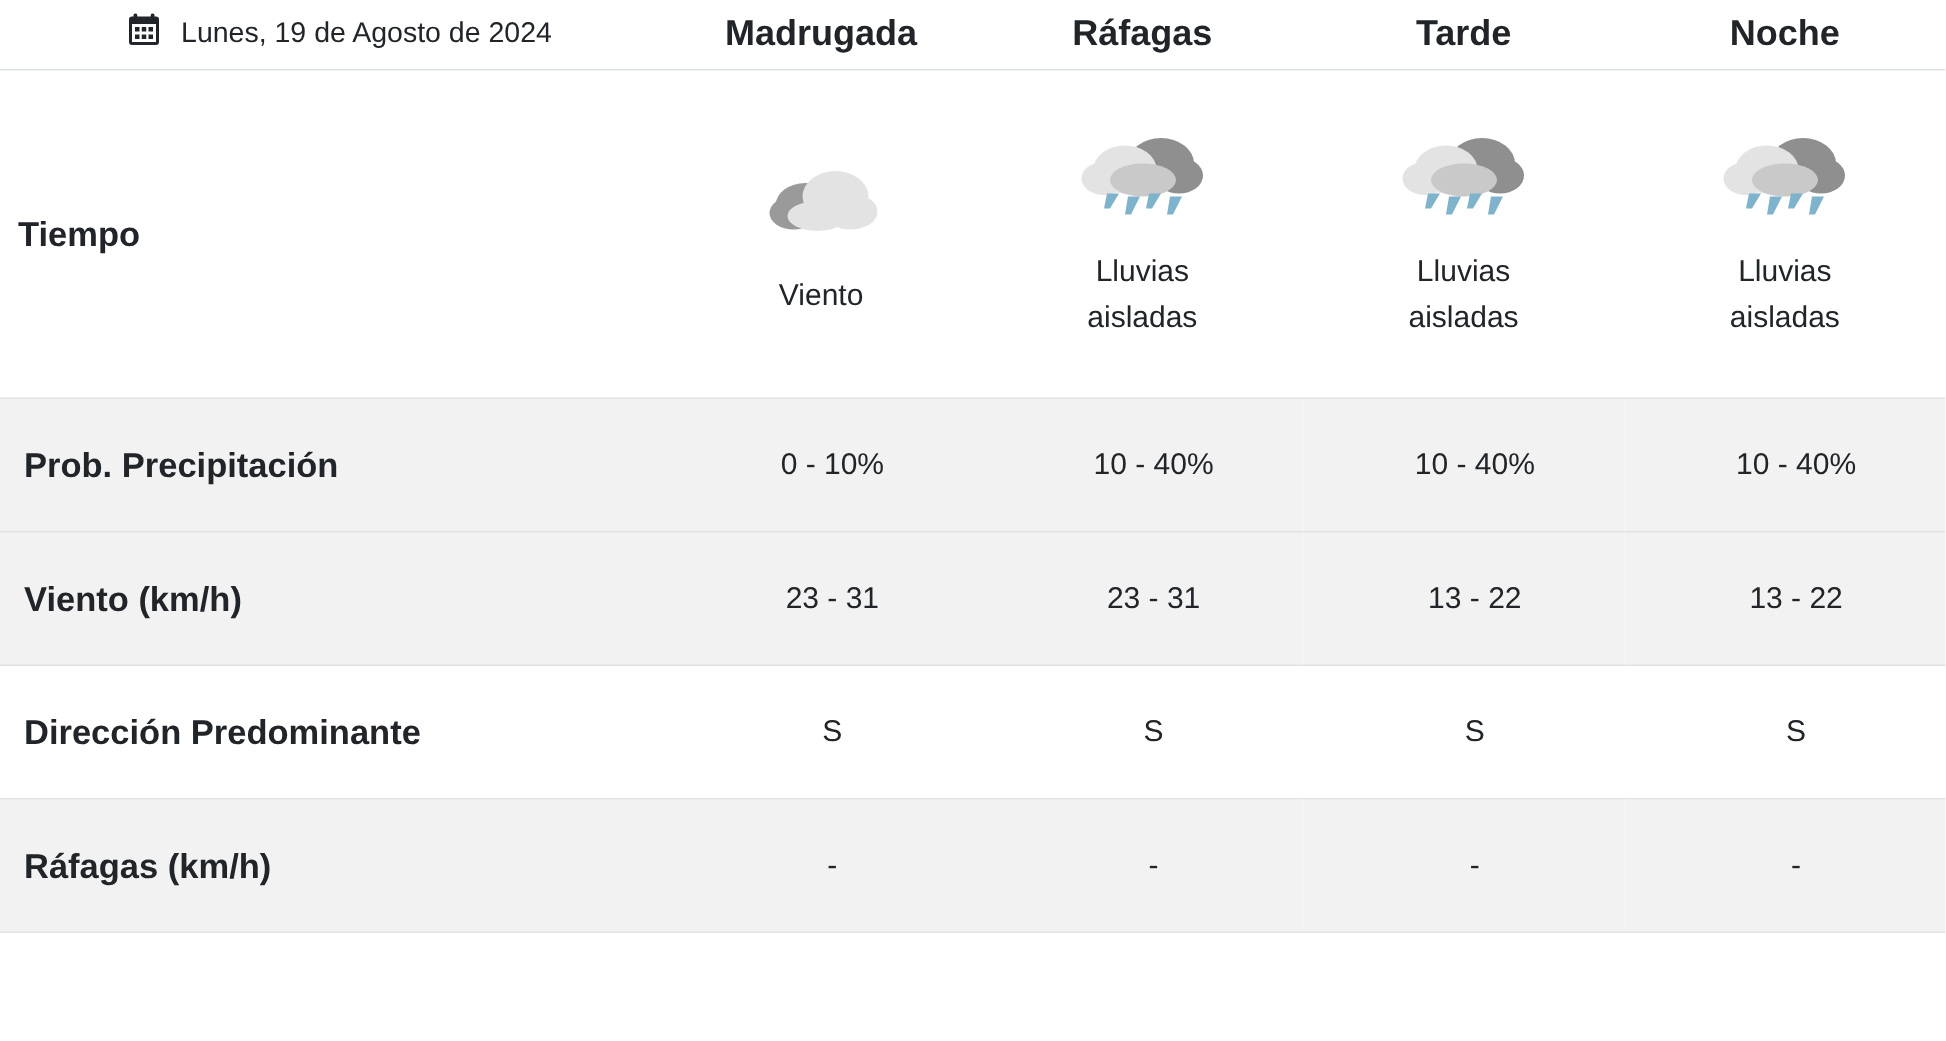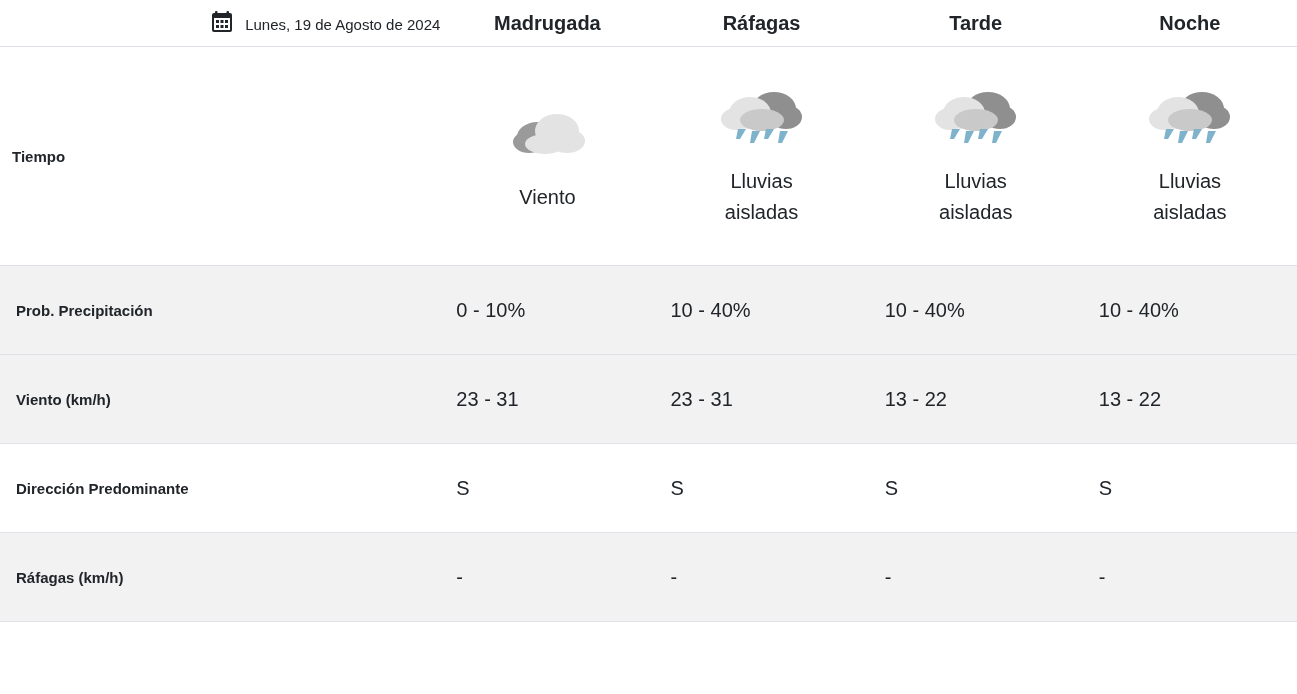--- a/index.html
+++ b/index.html
@@ -22,51 +22,52 @@
   .forecast-table col.label-col { width: 440px; }
   .forecast-table col.period-col { width: 214px; }
 
   thead th {
     padding: 0;
     vertical-align: middle;
     border-bottom: 1px solid #dee2e6;
     height: 46px;
   }
   .date-cell {
-    text-align: right;
+    text-align: center;
     padding-left: 12px;
-    font-size: 15px;
+    font-size: 19px;
     font-weight: normal;
     color: #212529;
     white-space: nowrap;
   }
   .calendar-icon {
     display: inline-block;
     vertical-align: -4px;
     margin-right: 7px;
   }
   .period-head {
     text-align: center;
-    font-size: 20px;
+    font-size: 24px;
     font-weight: bold;
     color: #212529;
   }
 
   tbody td {
     vertical-align: middle;
     border-bottom: 1px solid #dee2e6;
   }
   .row-label {
     text-align: left;
     padding-left: 12px;
-    font-size: 15px;
+    font-size: 23px;
     font-weight: bold;
     color: #212529;
   }
   .row-value {
+    text-align: center;
     font-size: 20px;
     color: #212529;
   }
   tr.striped td {
     background: #f2f2f2;
   }
   tr.weather-row td {
     height: 218px;
     padding-top: 0;
     padding-bottom: 0;

